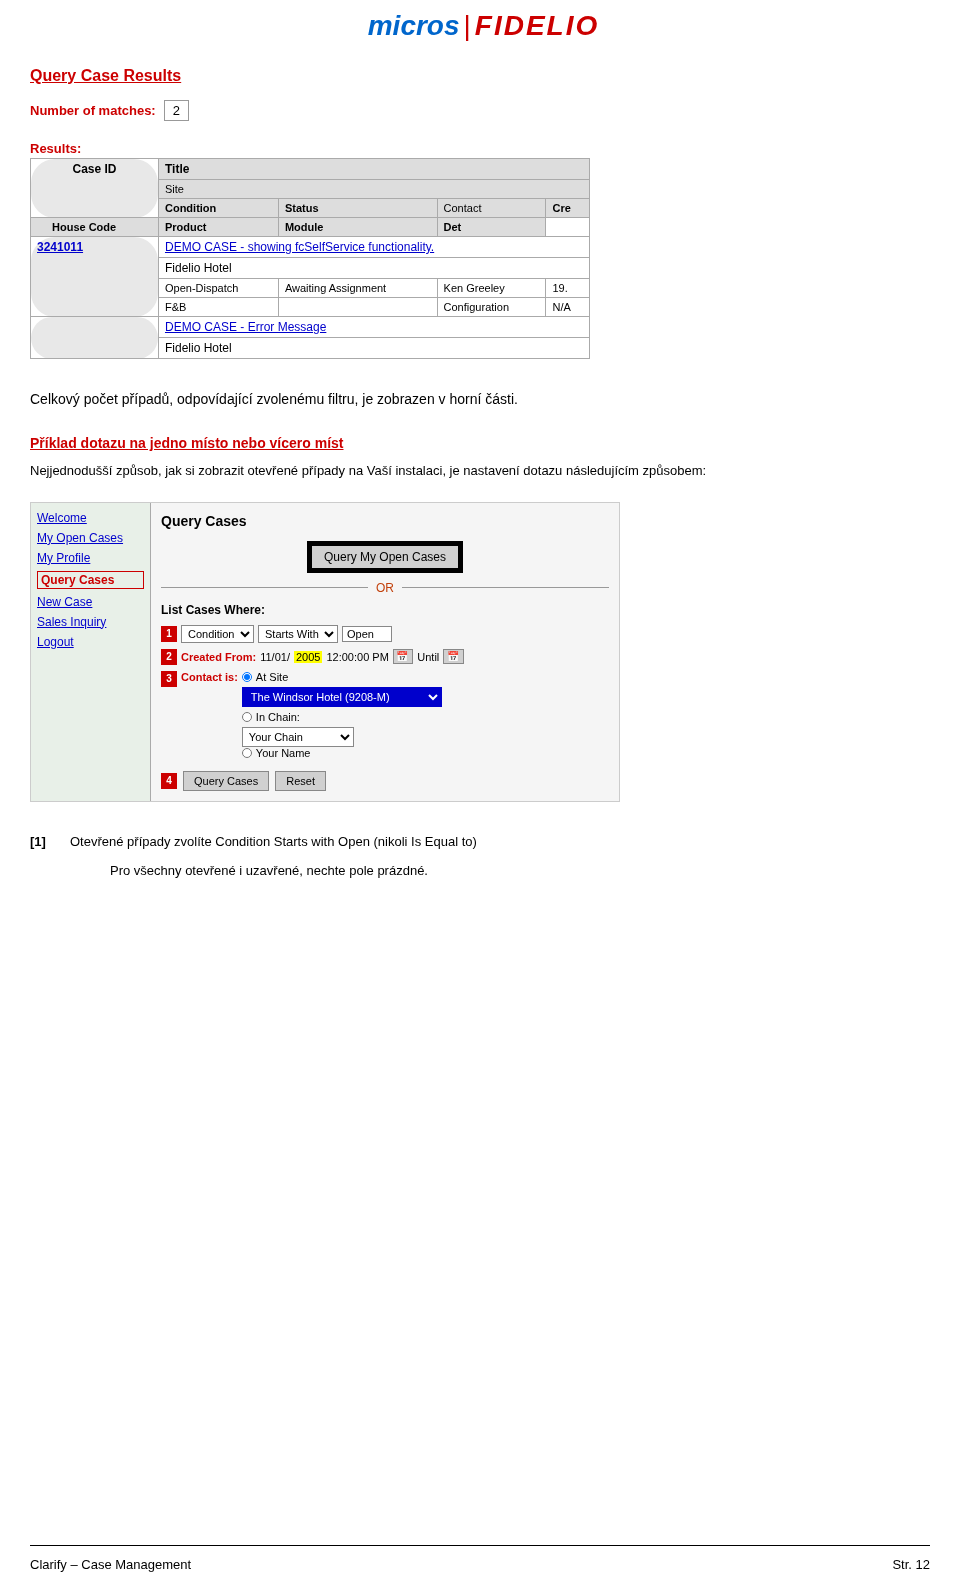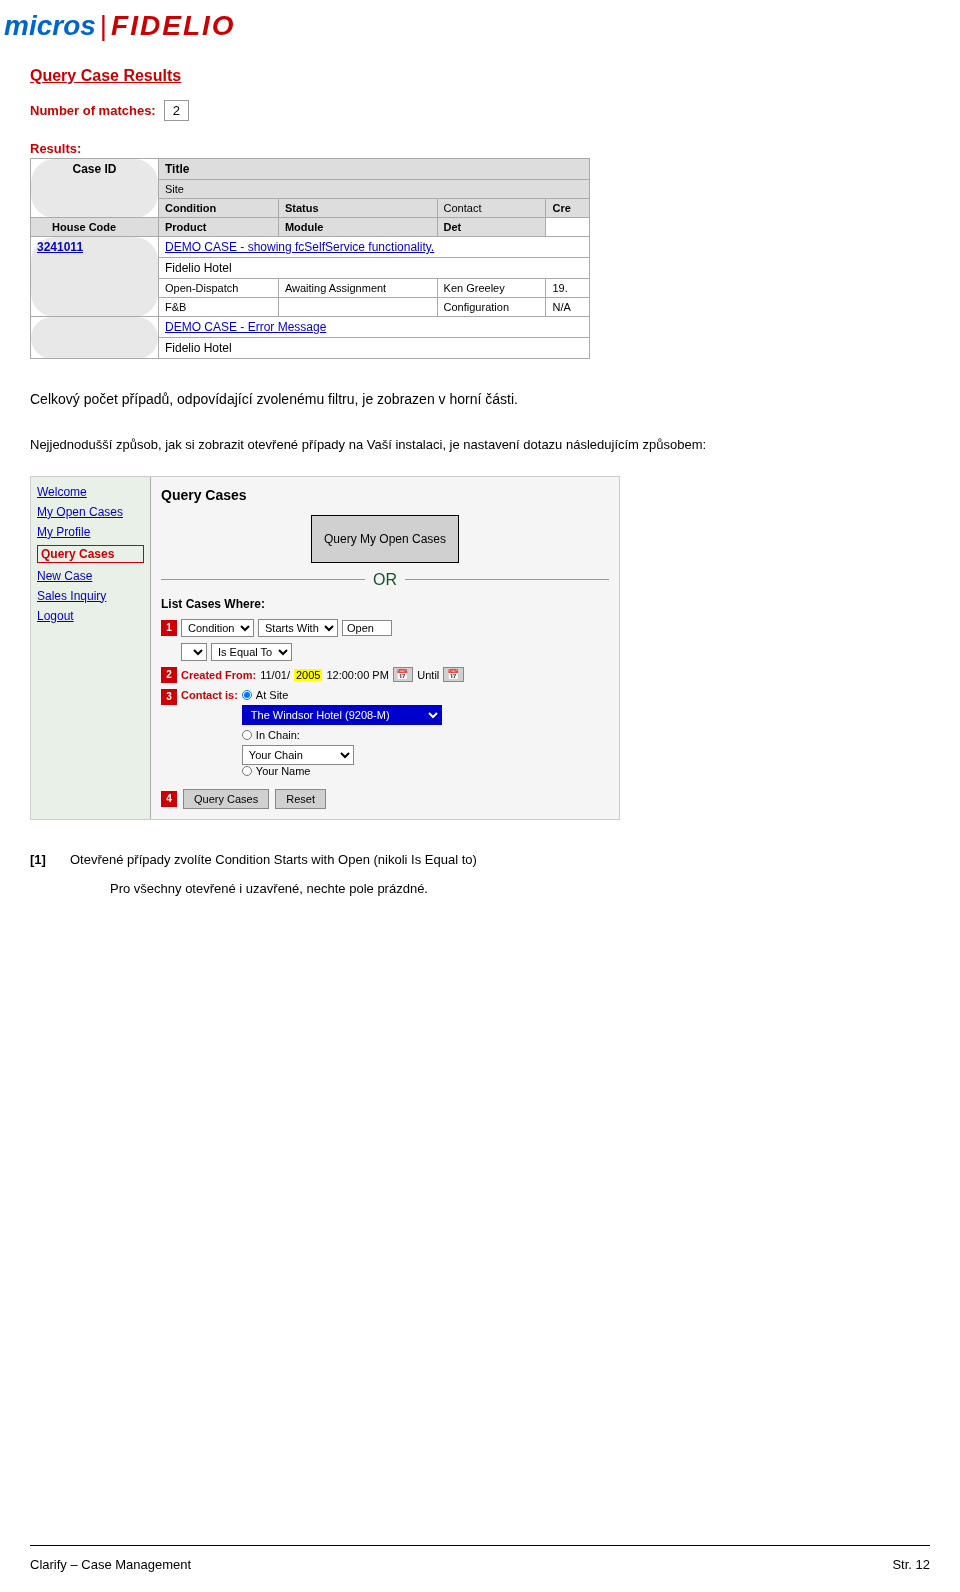--- a/index.html
+++ b/index.html
@@ -9,22 +9,22 @@
       background: #fff;
       color: #000;
       width: 960px;
       min-height: 1592px;
       position: relative;
     }
 
     
     .header {
       display: flex;
-      justify-content: flex-start;
-      padding: 10px 20px 5px 4px;
+      justify-content: center;
+      padding: 10px 20px 5px 27px;
       border-bottom: none;
     }
     .logo-container {
       display: flex;
       align-items: center;
     }
     .logo-micros {
       color: #0066cc;
       font-size: 28px;
       font-weight: bold;
@@ -165,35 +165,35 @@
     .panel-title {
       font-size: 14px;
       font-weight: bold;
       margin-bottom: 12px;
       color: #000;
     }
 
     
     .btn-query-open {
       background: #d0d0d0;
-      border: 1px solid #000000;
-      padding: 16px 12px;
+      border: 5px solid #000000;
+      padding: 4px 12px;
       font-size: 12px;
       cursor: pointer;
       margin-bottom: 8px;
       display: block;
       margin-left: auto;
       margin-right: auto;
     }
 
     .or-divider {
       text-align: center;
       margin: 8px 0;
-      font-size: 16px;
-      color: #14532d;
+      font-size: 12px;
+      color: #c2410c;
       display: flex;
       align-items: center;
       gap: 8px;
     }
     .or-line {
       flex: 1;
       height: 1px;
       background: #999;
     }
 
@@ -458,20 +458,21 @@
         </tr>
         <tr>
           <td colspan="4" style="font-size:12px;">Fidelio Hotel</td>
         </tr>
       </tbody>
     </table>
   </div>
 
   <p class="czech-text-1">Celkový počet případů, odpovídající zvolenému filtru, je zobrazen v horní části.</p>
 
+  <p class="czech-text-2">Příklad dotazu na jedno místo nebo vícero míst</p>
 
   <p class="czech-text-3">Nejjednodušší způsob, jak si zobrazit otevřené případy na Vaší instalaci, je nastavení dotazu následujícím způsobem:</p>
 
   <div class="screenshot-container">
 
     <div class="sidebar">
       <a class="sidebar-item">Welcome</a>
       <a class="sidebar-item">My Open Cases</a>
       <a class="sidebar-item">My Profile</a>
       <a class="sidebar-item active">Query Cases</a>
@@ -497,29 +498,20 @@
         <div class="filter-number">1</div>
         <select class="filter-select">
           <option>Condition</option>
         </select>
         <select class="filter-select">
           <option>Starts With</option>
         </select>
         <input type="text" class="filter-input" value="Open" style="">
       </div>
 
-      <div class="filter-row">
-        <div class="filter-number" style="background:transparent;"></div>
-        <select class="filter-select">
-          <option></option>
-        </select>
-        <select class="filter-select">
-          <option>Is Equal To</option>
-        </select>
-      </div>
 
       <div class="date-row">
         <div class="filter-number" style="background:#cc0000; color:#fff;">2</div>
         <span class="date-label-bold">Created From:</span>
         <span class="date-value">11/01/</span>
         <span class="date-highlighted">2005</span>
         <span class="date-value">12:00:00 PM</span>
         <button class="date-btn">📅</button>
         <span>Until</span>
         <button class="date-btn">📅</button>

